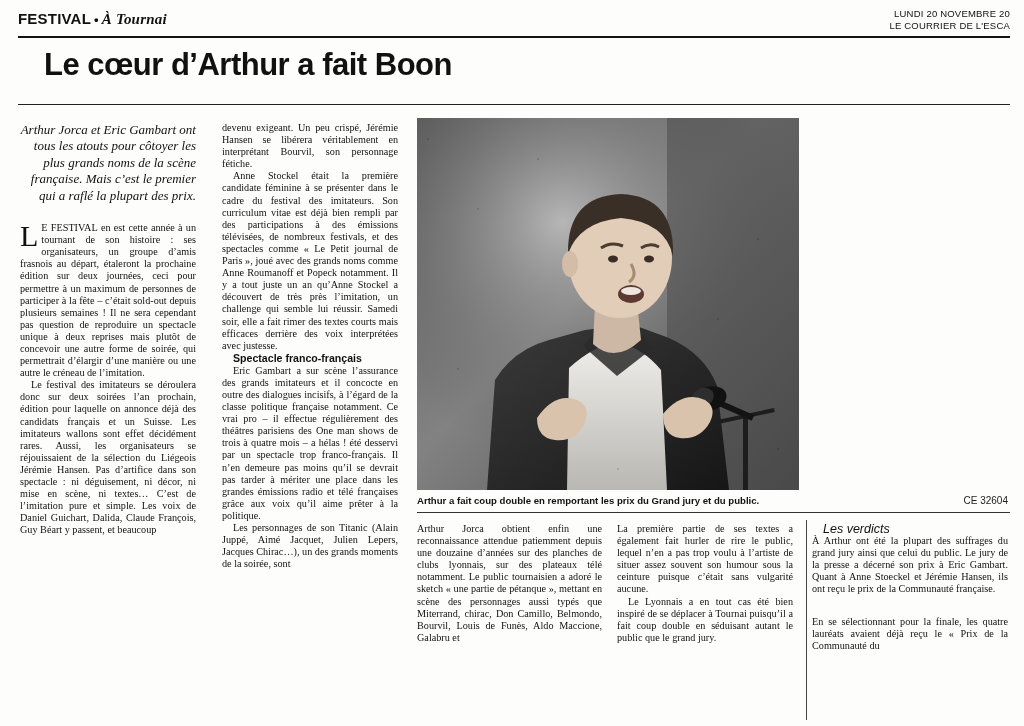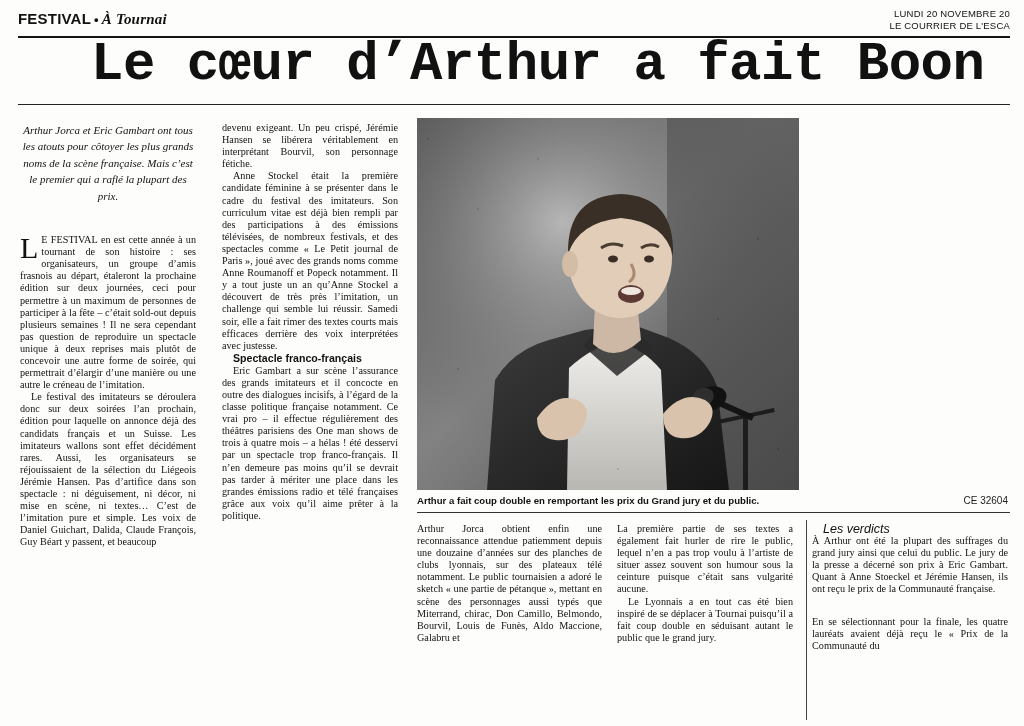--- a/index.html
+++ b/index.html
@@ -66,27 +66,26 @@
     top: 36px;
     height: 2px;
     background: #141414;
   }
 
   
   .headline {
     position: absolute;
     left: 44px;
     top: 38px;
-    font-family: Liberation Mono, monospace;
-    font-weight: bold;
-    font-size: 54px;
+    font-family: Liberation Sans, sans-serif;
+    font-weight: bold;
+    font-size: 31px;
     line-height: 54px;
     letter-spacing: -0.5px;
     white-space: nowrap;
-    margin-left: 47px;
   }
   .rule2 {
     position: absolute;
     left: 18px;
     right: 14px;
     top: 104px;
     height: 1px;
     background: #222;
   }
 
@@ -106,25 +105,25 @@
   }
 
   
   #col1 {
     left: 20px;
     top: 122px;
     width: 176px;
   }
   .standfirst {
     font-style: italic;
-    font-size: 11px;
+    font-size: 13px;
     line-height: 16.4px;
-    text-align: center;
+    text-align: right;
     text-indent: 0;
-    margin-bottom: 30px;
+    margin-bottom: 18px;
   }
   .dropcapblock {
     position: relative;
   }
   .dropcapblock .dc {
     float: left;
     font-family: "Liberation Serif", serif;
     font-size: 30px;
     line-height: 24px;
     padding: 2px 3px 0 0;
@@ -249,20 +248,21 @@
       <p class="noind"><span class="dc">L</span><span class="smallcaps">E FESTIVAL</span> en est cette année à un tournant de son histoire : ses organisateurs, un groupe d’amis frasnois au départ, étaleront la prochaine édition sur deux journées, ceci pour permettre à un maximum de personnes de participer à la fête – c’était sold-out depuis plusieurs semaines ! Il ne sera cependant pas question de reproduire un spectacle unique à deux reprises mais plutôt de concevoir une autre forme de soirée, qui permettrait d’élargir d’une manière ou une autre le créneau de l’imitation.</p>
     </div>
     <p style="margin-top:0">Le festival des imitateurs se déroulera donc sur deux soirées l’an prochain, édition pour laquelle on annonce déjà des candidats français et un Suisse. Les imitateurs wallons sont effet décidément rares. Aussi, les organisateurs se réjouissaient de la sélection du Liégeois Jérémie Hansen. Pas d’artifice dans son spectacle : ni déguisement, ni décor, ni mise en scène, ni textes… C’est de l’imitation pure et simple. Les voix de Daniel Guichart, Dalida, Claude François, Guy Béart y passent, et beaucoup</p>
   </div>
 
   <div class="col" id="col2">
     <p class="noind">devenu exigeant. Un peu crispé, Jérémie Hansen se libérera véritablement en interprétant Bourvil, son personnage fétiche.</p>
     <p>Anne Stockel était la première candidate féminine à se présenter dans le cadre du festival des imitateurs. Son curriculum vitae est déjà bien rempli par des participations à des émissions télévisées, de nombreux festivals, et des spectacles comme « Le Petit journal de Paris », joué avec des grands noms comme Anne Roumanoff et Popeck notamment. Il y a tout juste un an qu’Anne Stockel a découvert de très près l’imitation, un challenge qui semble lui réussir. Samedi soir, elle a fait rimer des textes courts mais efficaces derrière des voix interprétées avec justesse.</p>
     <p class="subhead">Spectacle franco-français</p>
     <p>Eric Gambart a sur scène l’assurance des grands imitateurs et il concocte en outre des dialogues incisifs, à l’égard de la classe politique française notamment. Ce vrai pro – il effectue régulièrement des théâtres parisiens des One man shows de trois à quatre mois – a hélas ! été desservi par un spectacle trop franco-français. Il n’en demeure pas moins qu’il se devrait pas tarder à mériter une place dans les grandes émissions radio et télé françaises grâce aux voix qu’il aime prêter à la politique.</p>
+    <p>Les personnages de son Titanic (Alain Juppé, Aimé Jacquet, Julien Lepers, Jacques Chirac…), un des grands moments de la soirée, sont</p>
   </div>
 
   <div class="photo-wrap">
     <svg width="382" height="372" viewBox="0 0 382 372" xmlns="http://www.w3.org/2000/svg" aria-hidden="true">
       <defs>
         <linearGradient id="bg" x1="0" y1="0" x2="1" y2="1">
           <stop offset="0%" stop-color="#5d5d5d"></stop>
           <stop offset="45%" stop-color="#8a8a8a"></stop>
           <stop offset="100%" stop-color="#4a4a4a"></stop>
         </linearGradient>

